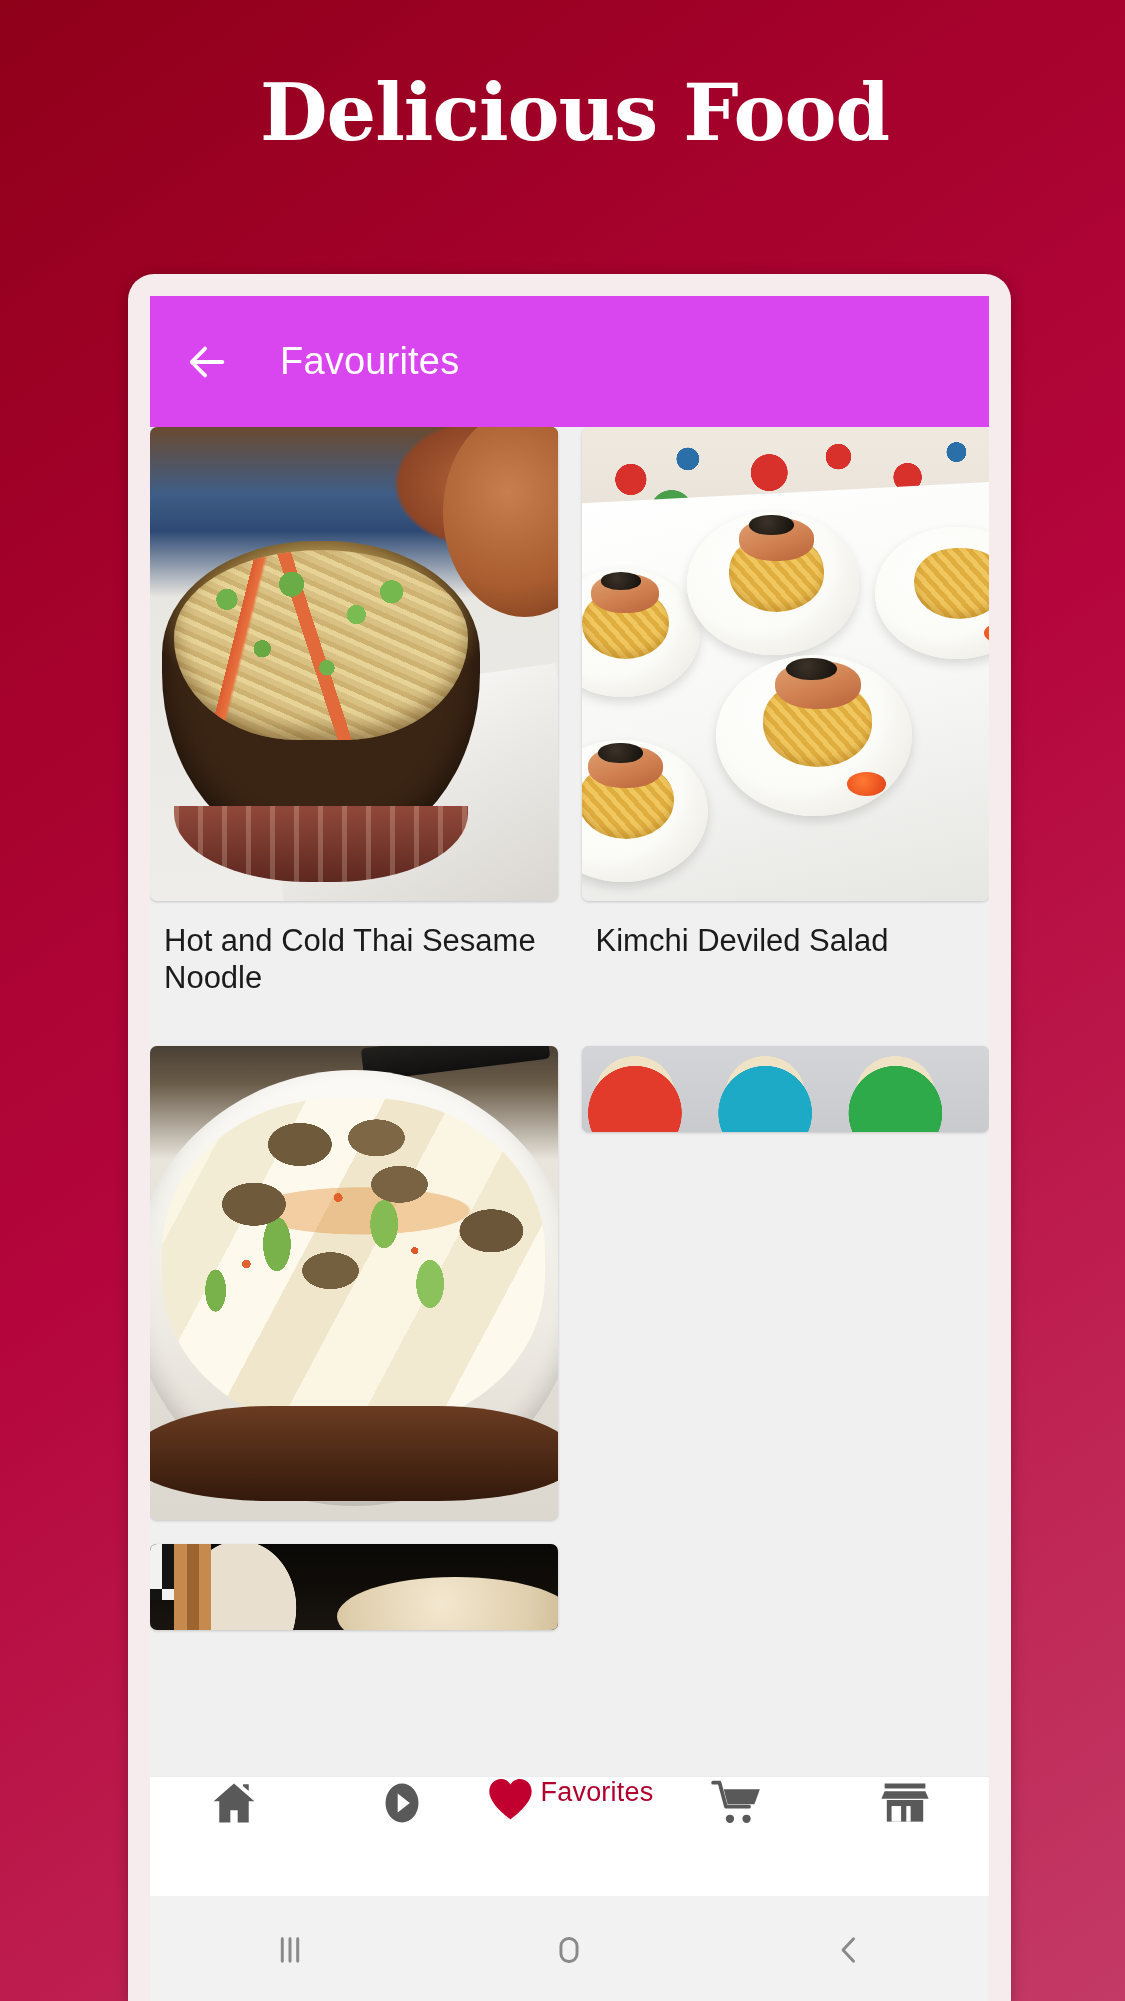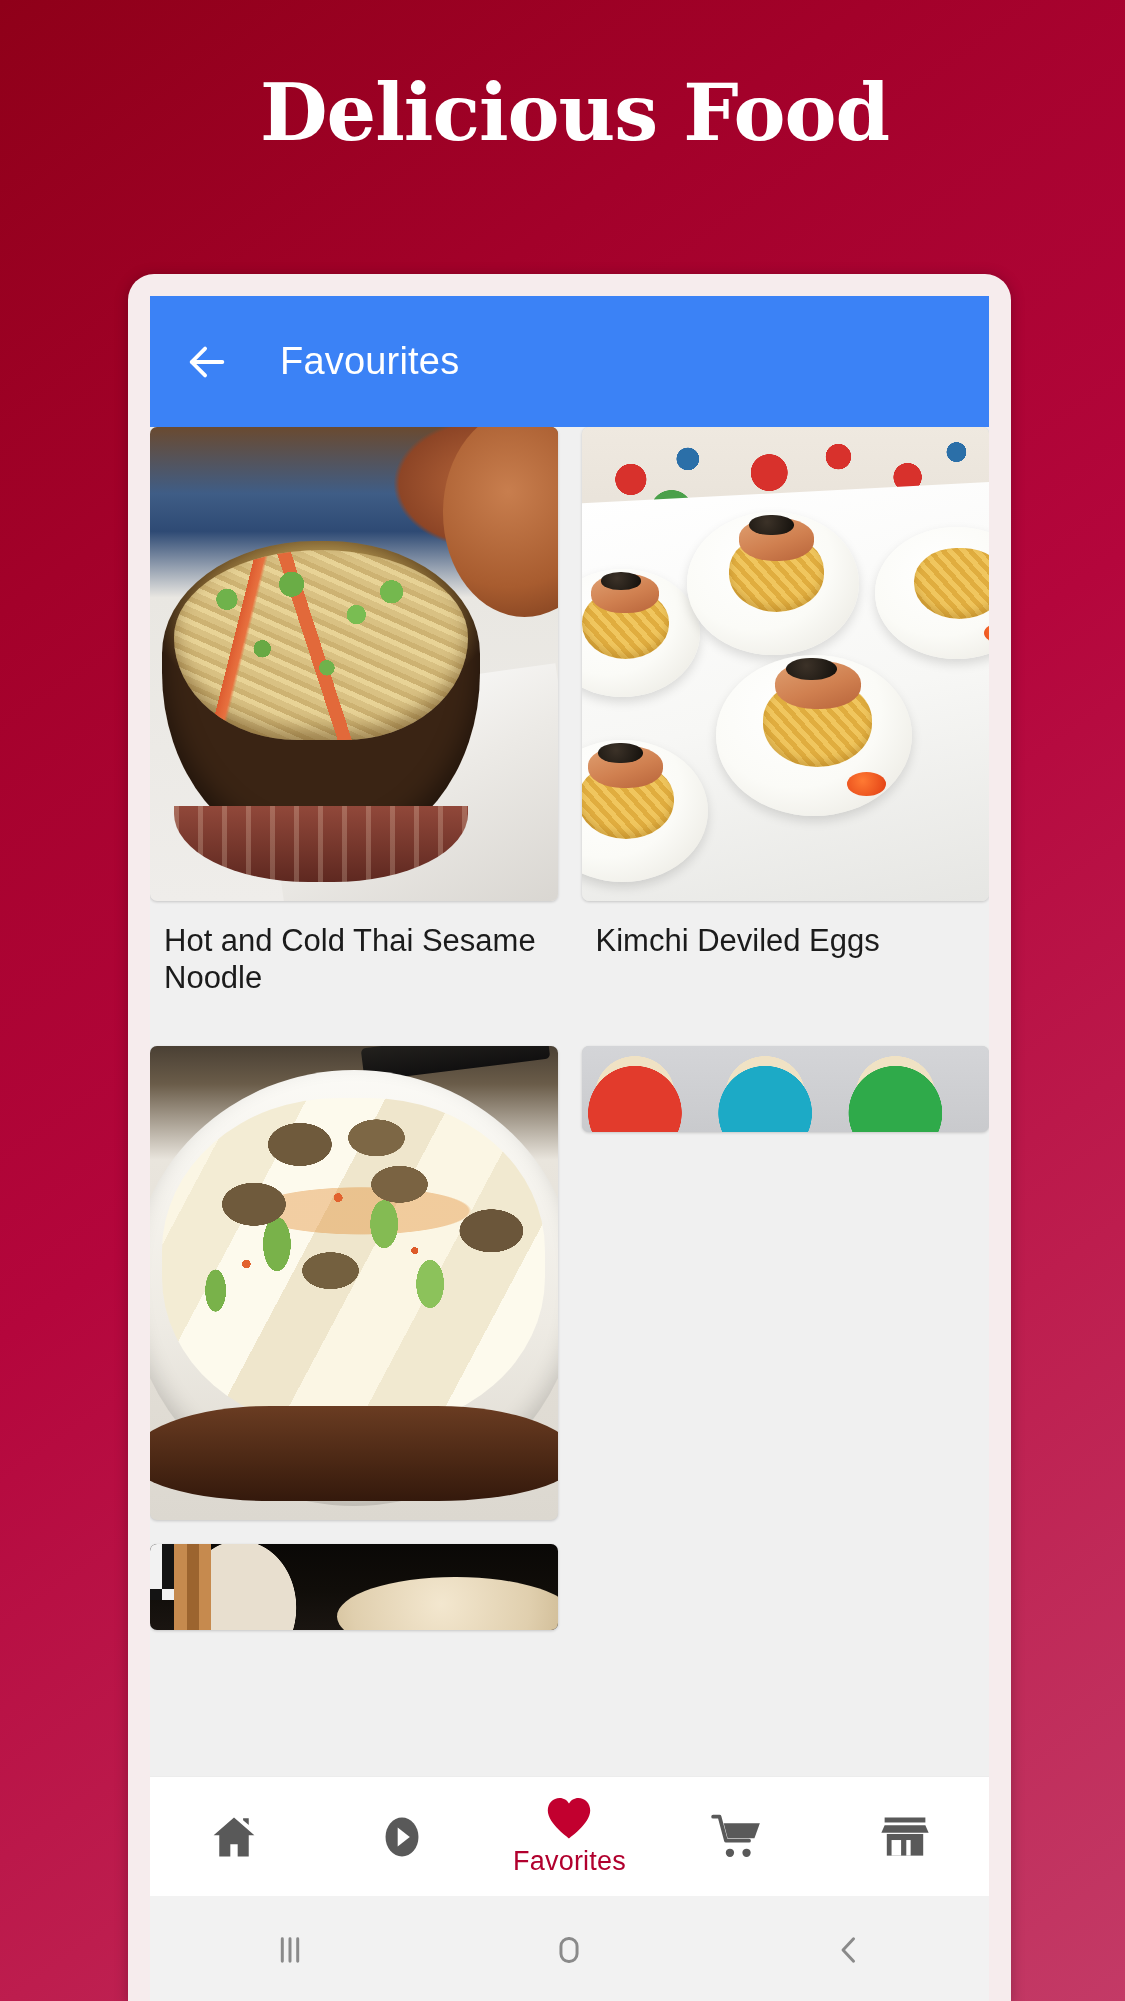--- a/index.html
+++ b/index.html
@@ -31,21 +31,21 @@
   }
   .phone-screen{
     width:839px;height:1708px;
     background:#f0f0f0;
     position:relative;overflow:hidden;
     display:flex;flex-direction:column;
   }
 
   
   .app-bar{
-    height:131px;background:#3b82f6;flex:0 0 131px;
+    height:131px;background:#d946ef;flex:0 0 131px;
     display:flex;align-items:center;padding-left:34px;box-sizing:border-box;
   }
   .back-arrow{width:46px;height:46px;flex:0 0 46px;display:block;}
   .app-bar-title{
     color:#ffffff;font-size:38px;font-weight:400;margin-left:50px;
     letter-spacing:.2px;
   }
 
   
   .grid-scroll{
@@ -308,21 +308,21 @@
   }
 
   
   .bottom-nav{
     flex:0 0 119px;height:119px;background:#ffffff;
     display:flex;align-items:center;justify-content:space-around;
     border-top:1px solid #ececec;
     position:relative;z-index:5;
   }
   .nav-item{
-    display:flex;flex-direction:column;align-items:center;justify-content:center;
+    display:flex;align-items:flex-start;justify-content:center;
     width:20%;height:100%;gap:6px;
   }
   .nav-item svg{display:block;}
   .nav-label{
     font-size:27px;color:#b1002e;letter-spacing:.2px;
   }
 
   
   .system-nav{
     flex:0 0 107px;height:107px;background:#f2f2f2;
@@ -391,21 +391,21 @@
                   <div class="caviar"></div>
                   <div class="dot"></div>
               </div>
               <div class="egg" style="left:-11%;top:66%;width:42%;height:30%;">
                 <div class="yolk"></div>
                   <div class="kimchi"></div>
                   <div class="caviar"></div>
               </div>
             </div>
           </div>
-          <div class="card-title">Kimchi Deviled Eggs</div>
+          <div class="card-title">Kimchi Deviled Salad</div>
         </div>
 
         <div class="card">
           <div class="thumb">
             <div class="img-layer food-soup">
               <div class="so-chopstick"></div>
               <div class="so-bowl"></div>
               <div class="so-tofu"></div>
               <div class="so-rim"></div>
             </div>

